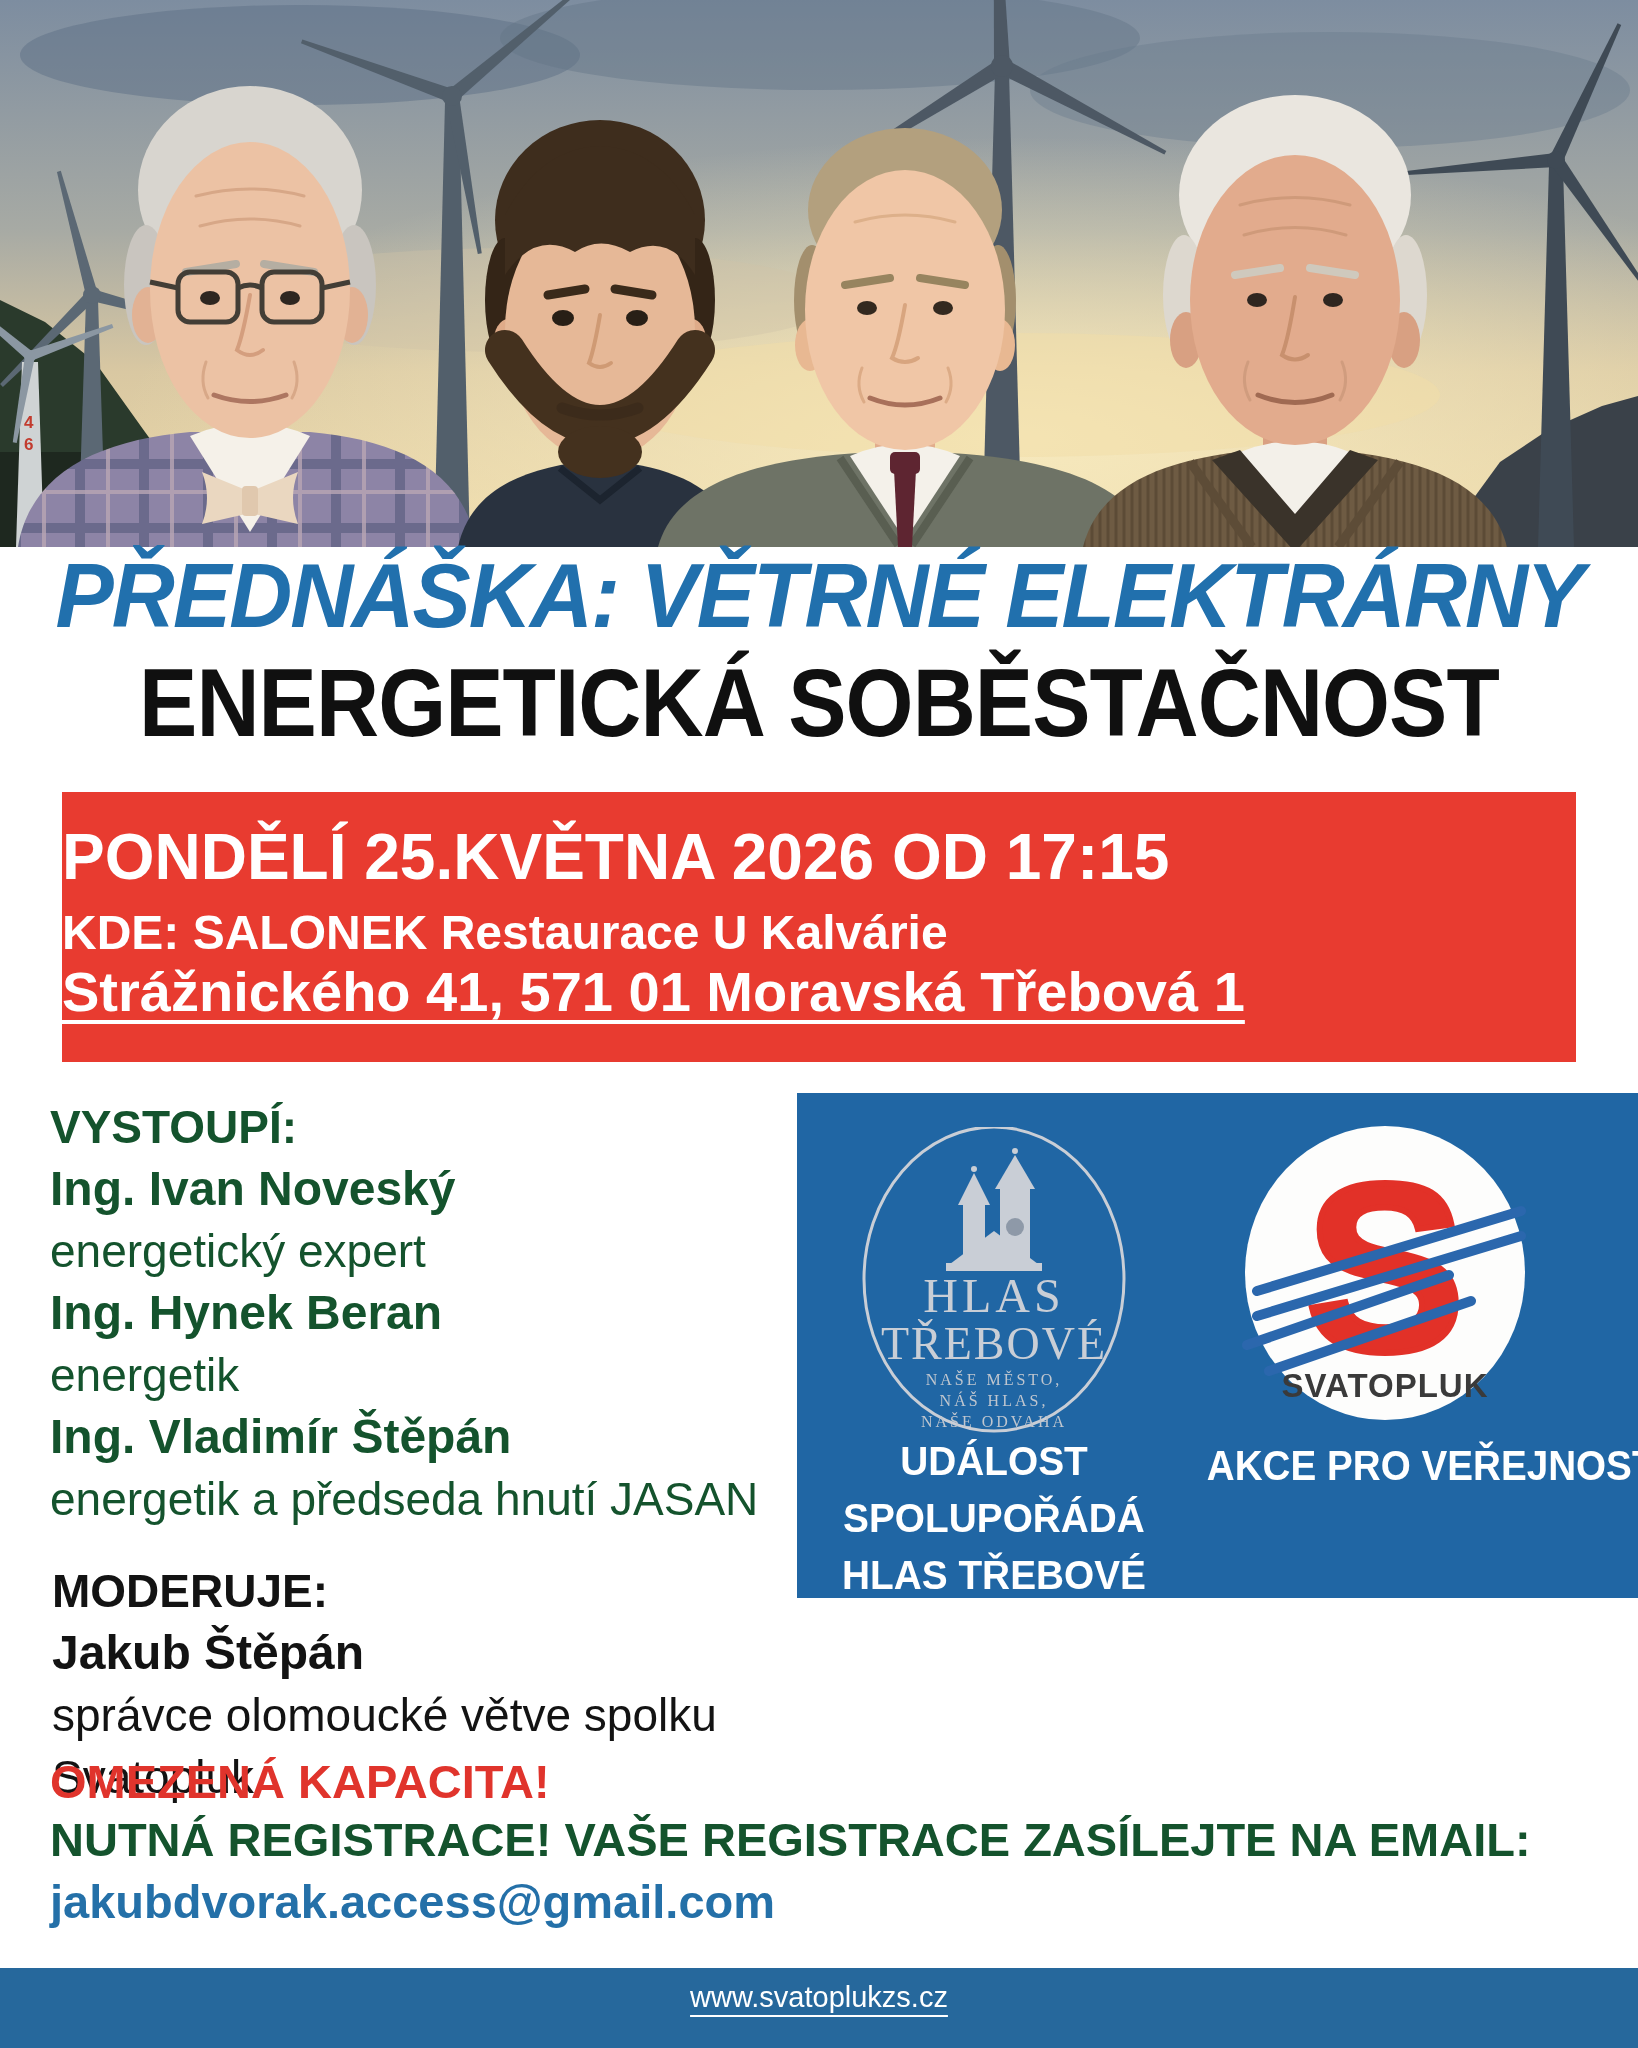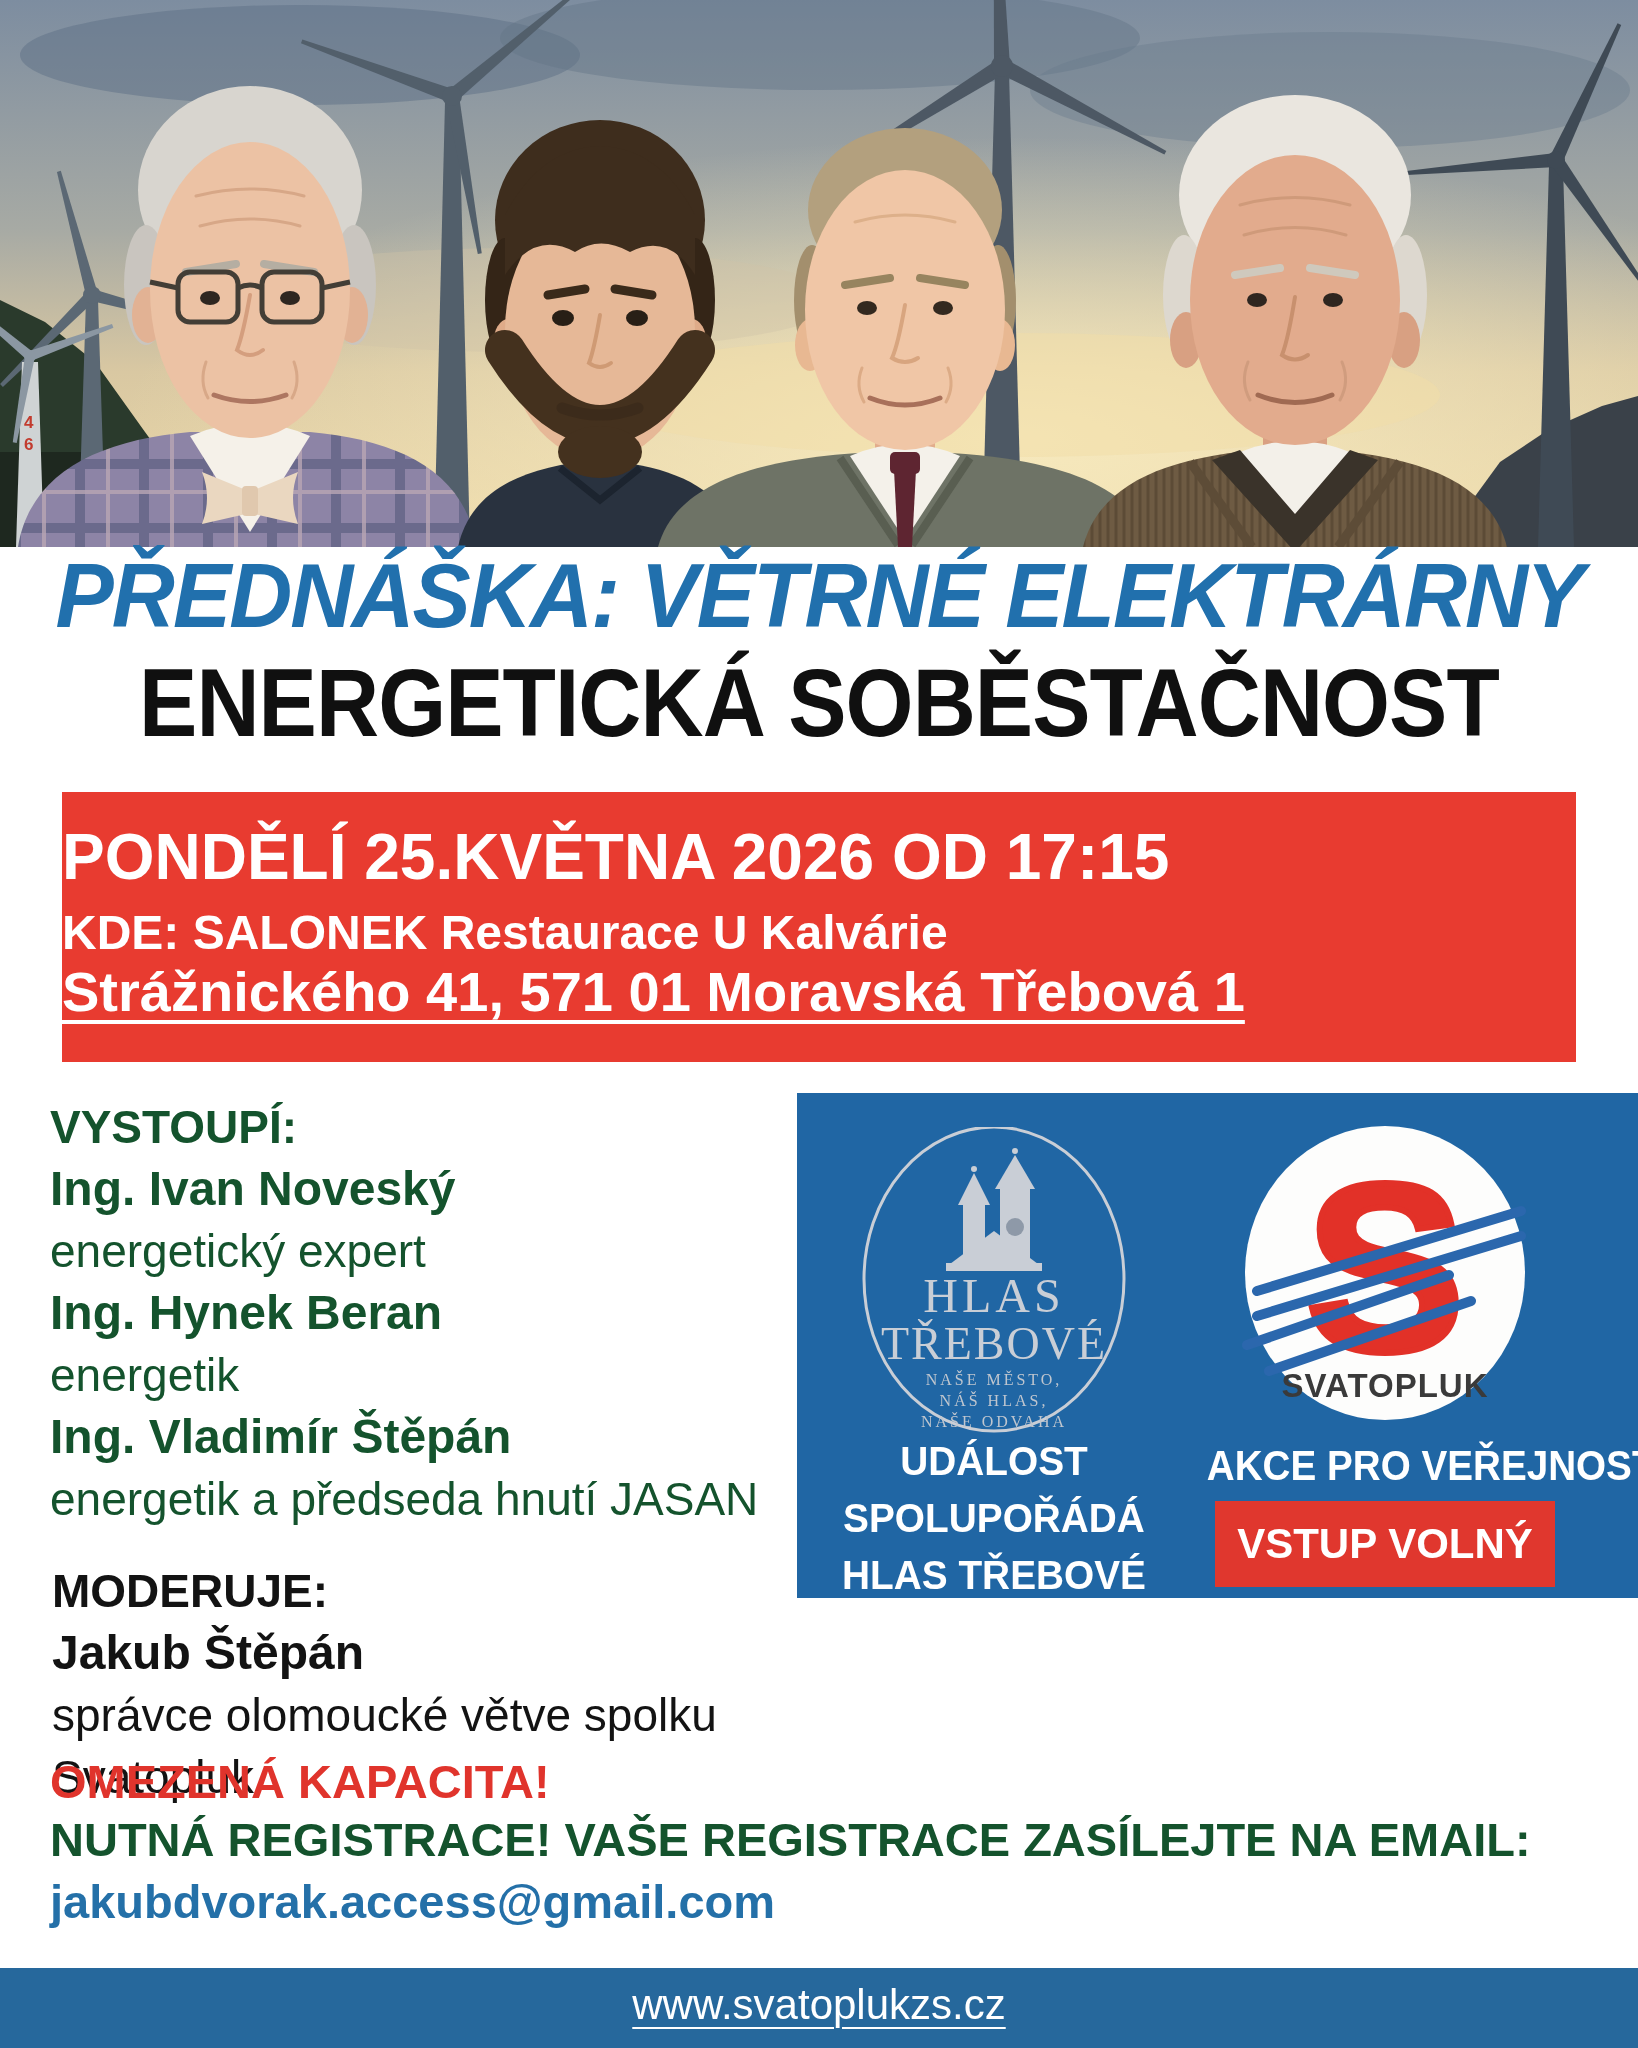--- a/index.html
+++ b/index.html
@@ -36,21 +36,21 @@
   .right-cap{position:absolute;left:394px;top:349px;width:394px;text-align:center;color:#fff;
              font-weight:800;font-size:42px;white-space:nowrap;transform:scaleX(0.92);}
   .entry{position:absolute;left:418px;top:408px;width:340px;height:86px;background:#e0372e;
          color:#fff;font-weight:800;font-size:42px;text-align:center;line-height:86px;}
 
   .capacity{position:absolute;left:50px;top:1754px;font-size:47px;font-weight:800;color:#e0342c;line-height:56px;}
   .instruction{position:absolute;left:50px;top:1812px;font-size:47px;font-weight:800;color:#14532d;line-height:56px;}
   .email{position:absolute;left:50px;top:1874px;font-size:47px;font-weight:700;color:#2470a8;line-height:56px;cursor:pointer;}
 
   .footerbar{position:absolute;left:0;top:1968px;width:1638px;height:80px;background:#26689c;text-align:center;}
-  .site{display:inline-block;margin-top:13px;color:#fff;font-size:42px;text-decoration:underline;
+  .site{display:inline-block;margin-top:13px;color:#fff;font-size:29px;text-decoration:underline;
         text-underline-offset:8px;text-decoration-thickness:2px;cursor:pointer;}
 
   .serif{font-family:"Liberation Serif",serif;}
 </style>
 </head>
 <body>
 
 <div id="poster">
 
   <div class="hero">
@@ -348,21 +348,20 @@
       <g stroke="#2b67ad" stroke-width="10" stroke-linecap="round">
         <line x1="22" y1="168" x2="286" y2="88"></line>
         <line x1="22" y1="193" x2="286" y2="113"></line>
         <line x1="12" y1="222" x2="214" y2="152"></line>
         <line x1="34" y1="248" x2="236" y2="178"></line>
       </g>
       <text x="150" y="274" text-anchor="middle" font-size="33" font-weight="700" fill="#3a3a3a" letter-spacing="1" font-family="Liberation Sans, sans-serif">SVATOPLUK</text>
     </svg>
 
     <div class="right-cap">AKCE PRO VEŘEJNOST</div>
-    <div class="entry">VSTUP VOLNÝ</div>
   </div>
 
   <div class="capacity">OMEZENÁ KAPACITA!</div>
   <div class="instruction">NUTNÁ REGISTRACE! VAŠE REGISTRACE ZASÍLEJTE NA EMAIL:</div>
   <div class="email">jakubdvorak.access@gmail.com</div>
 
   <div class="footerbar">
     <span class="site">www.svatoplukzs.cz</span>
   </div>
 

